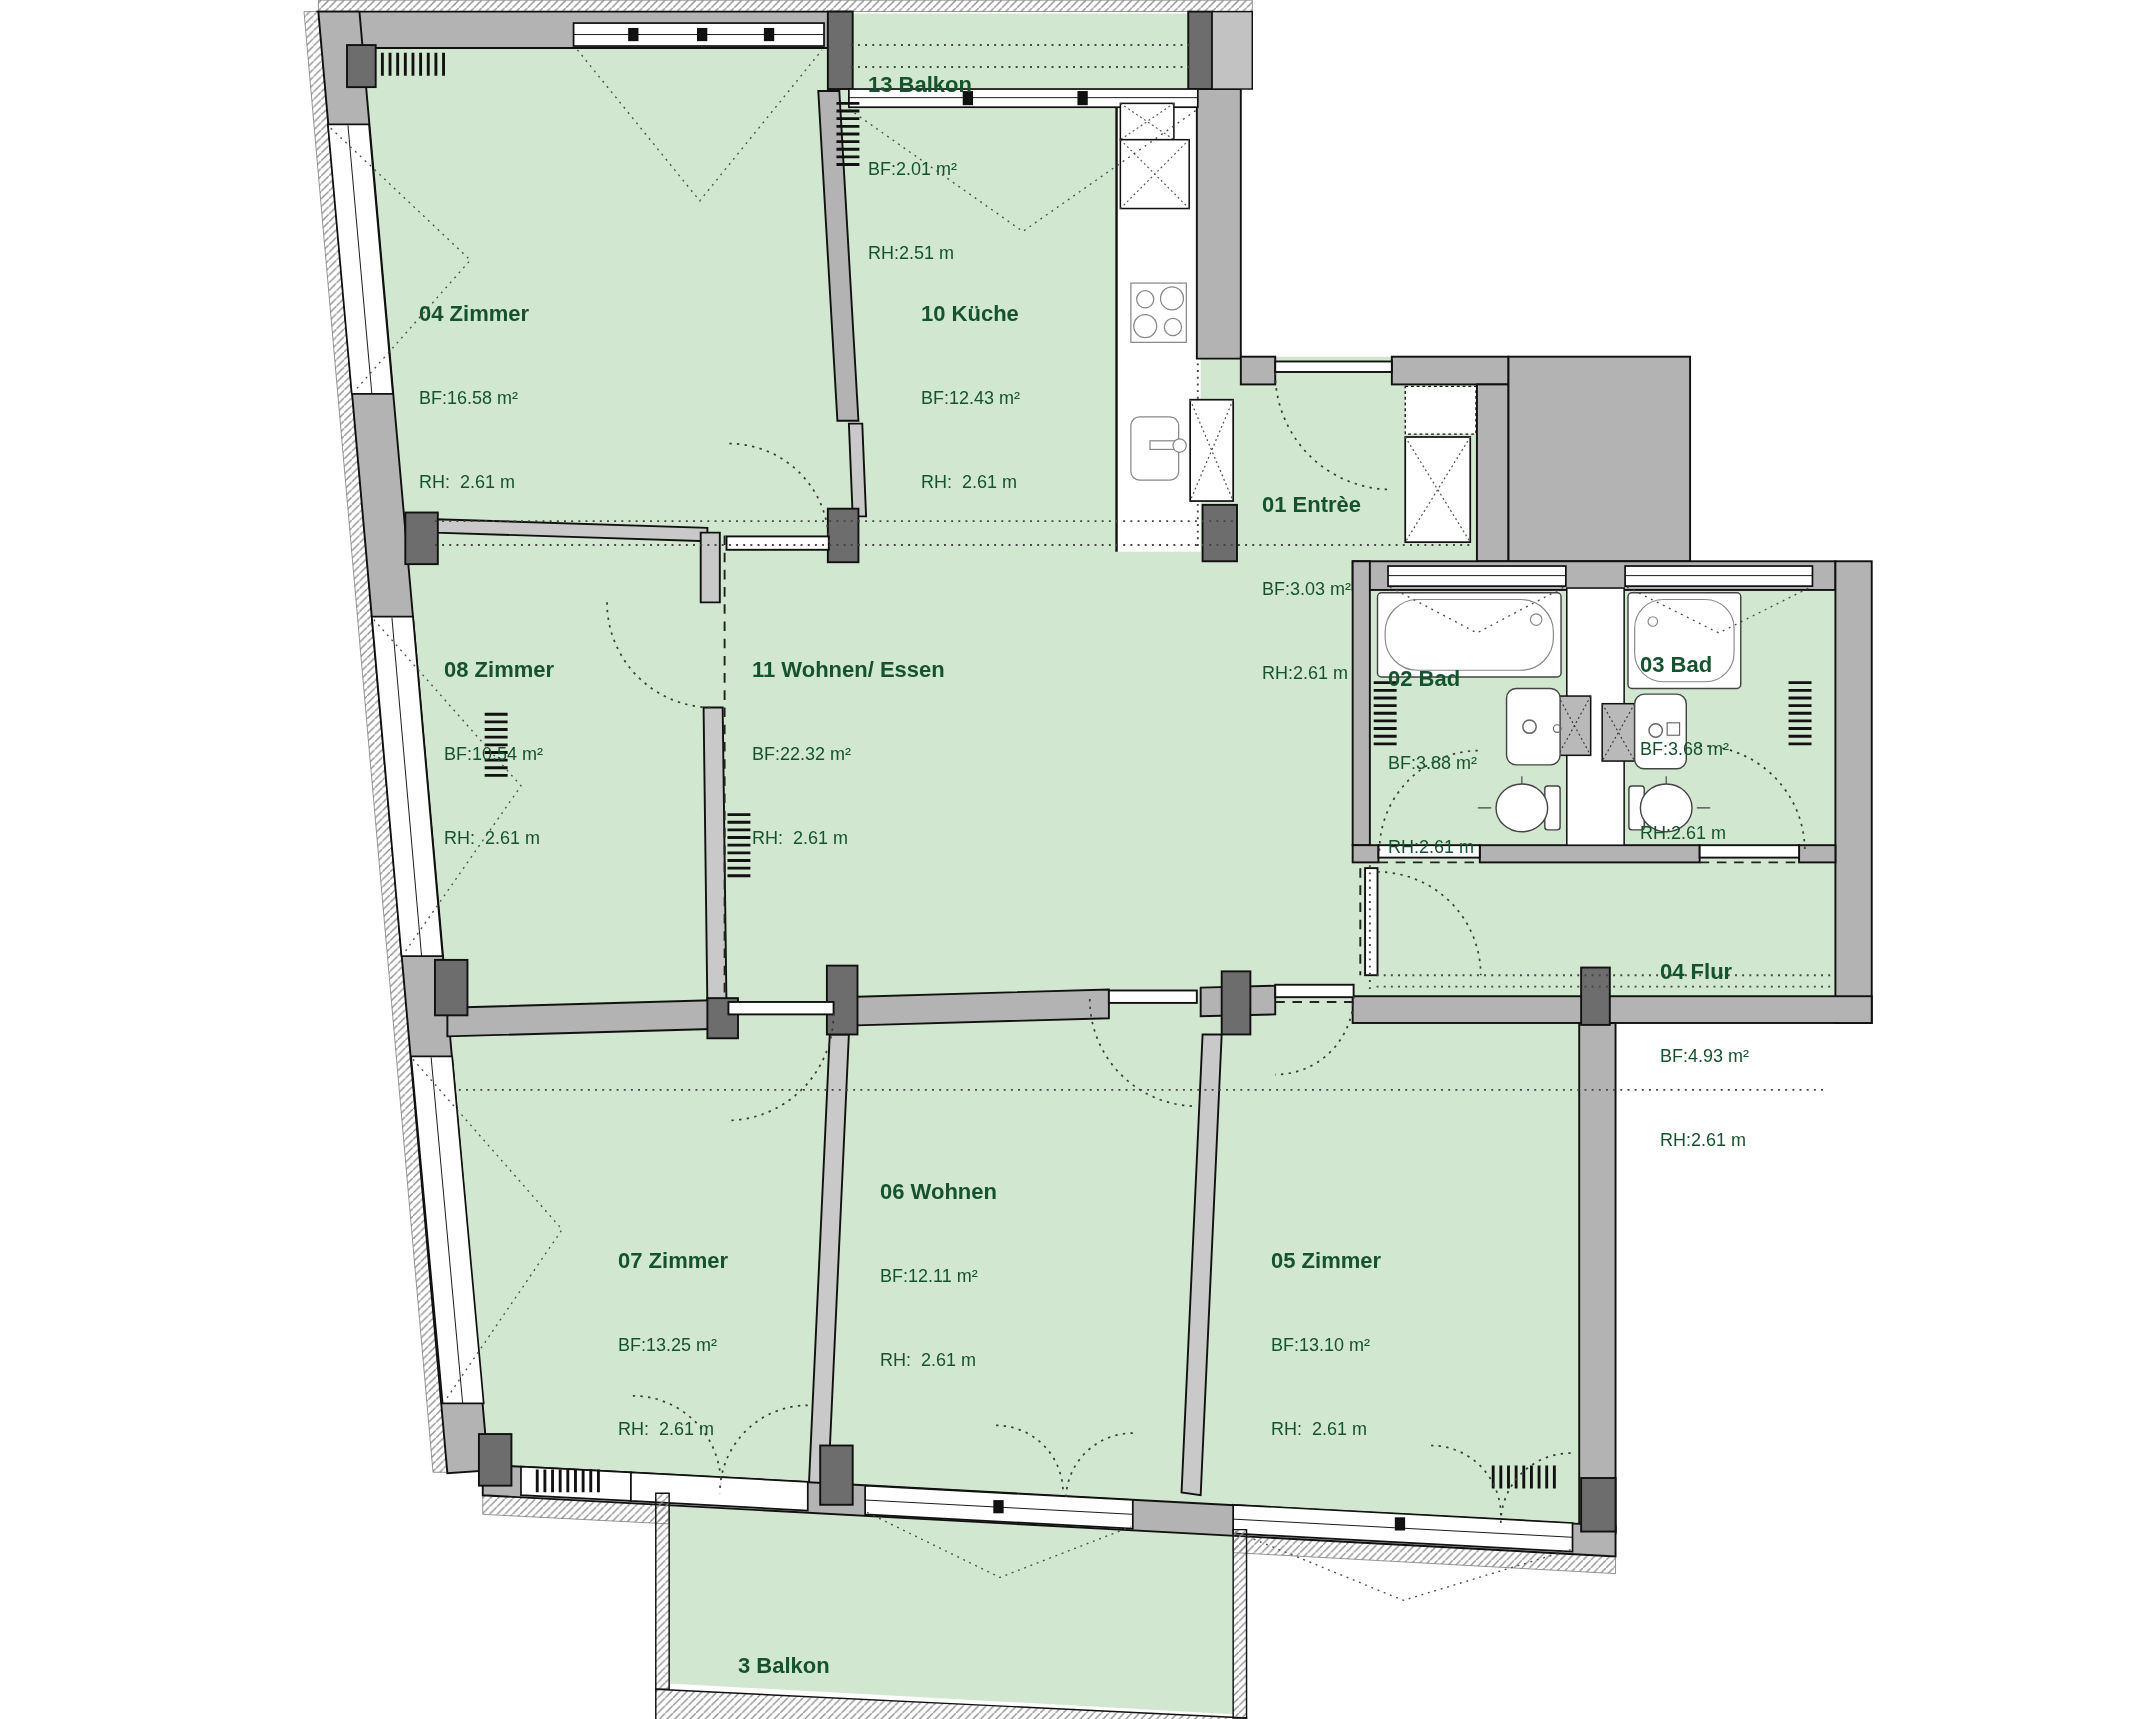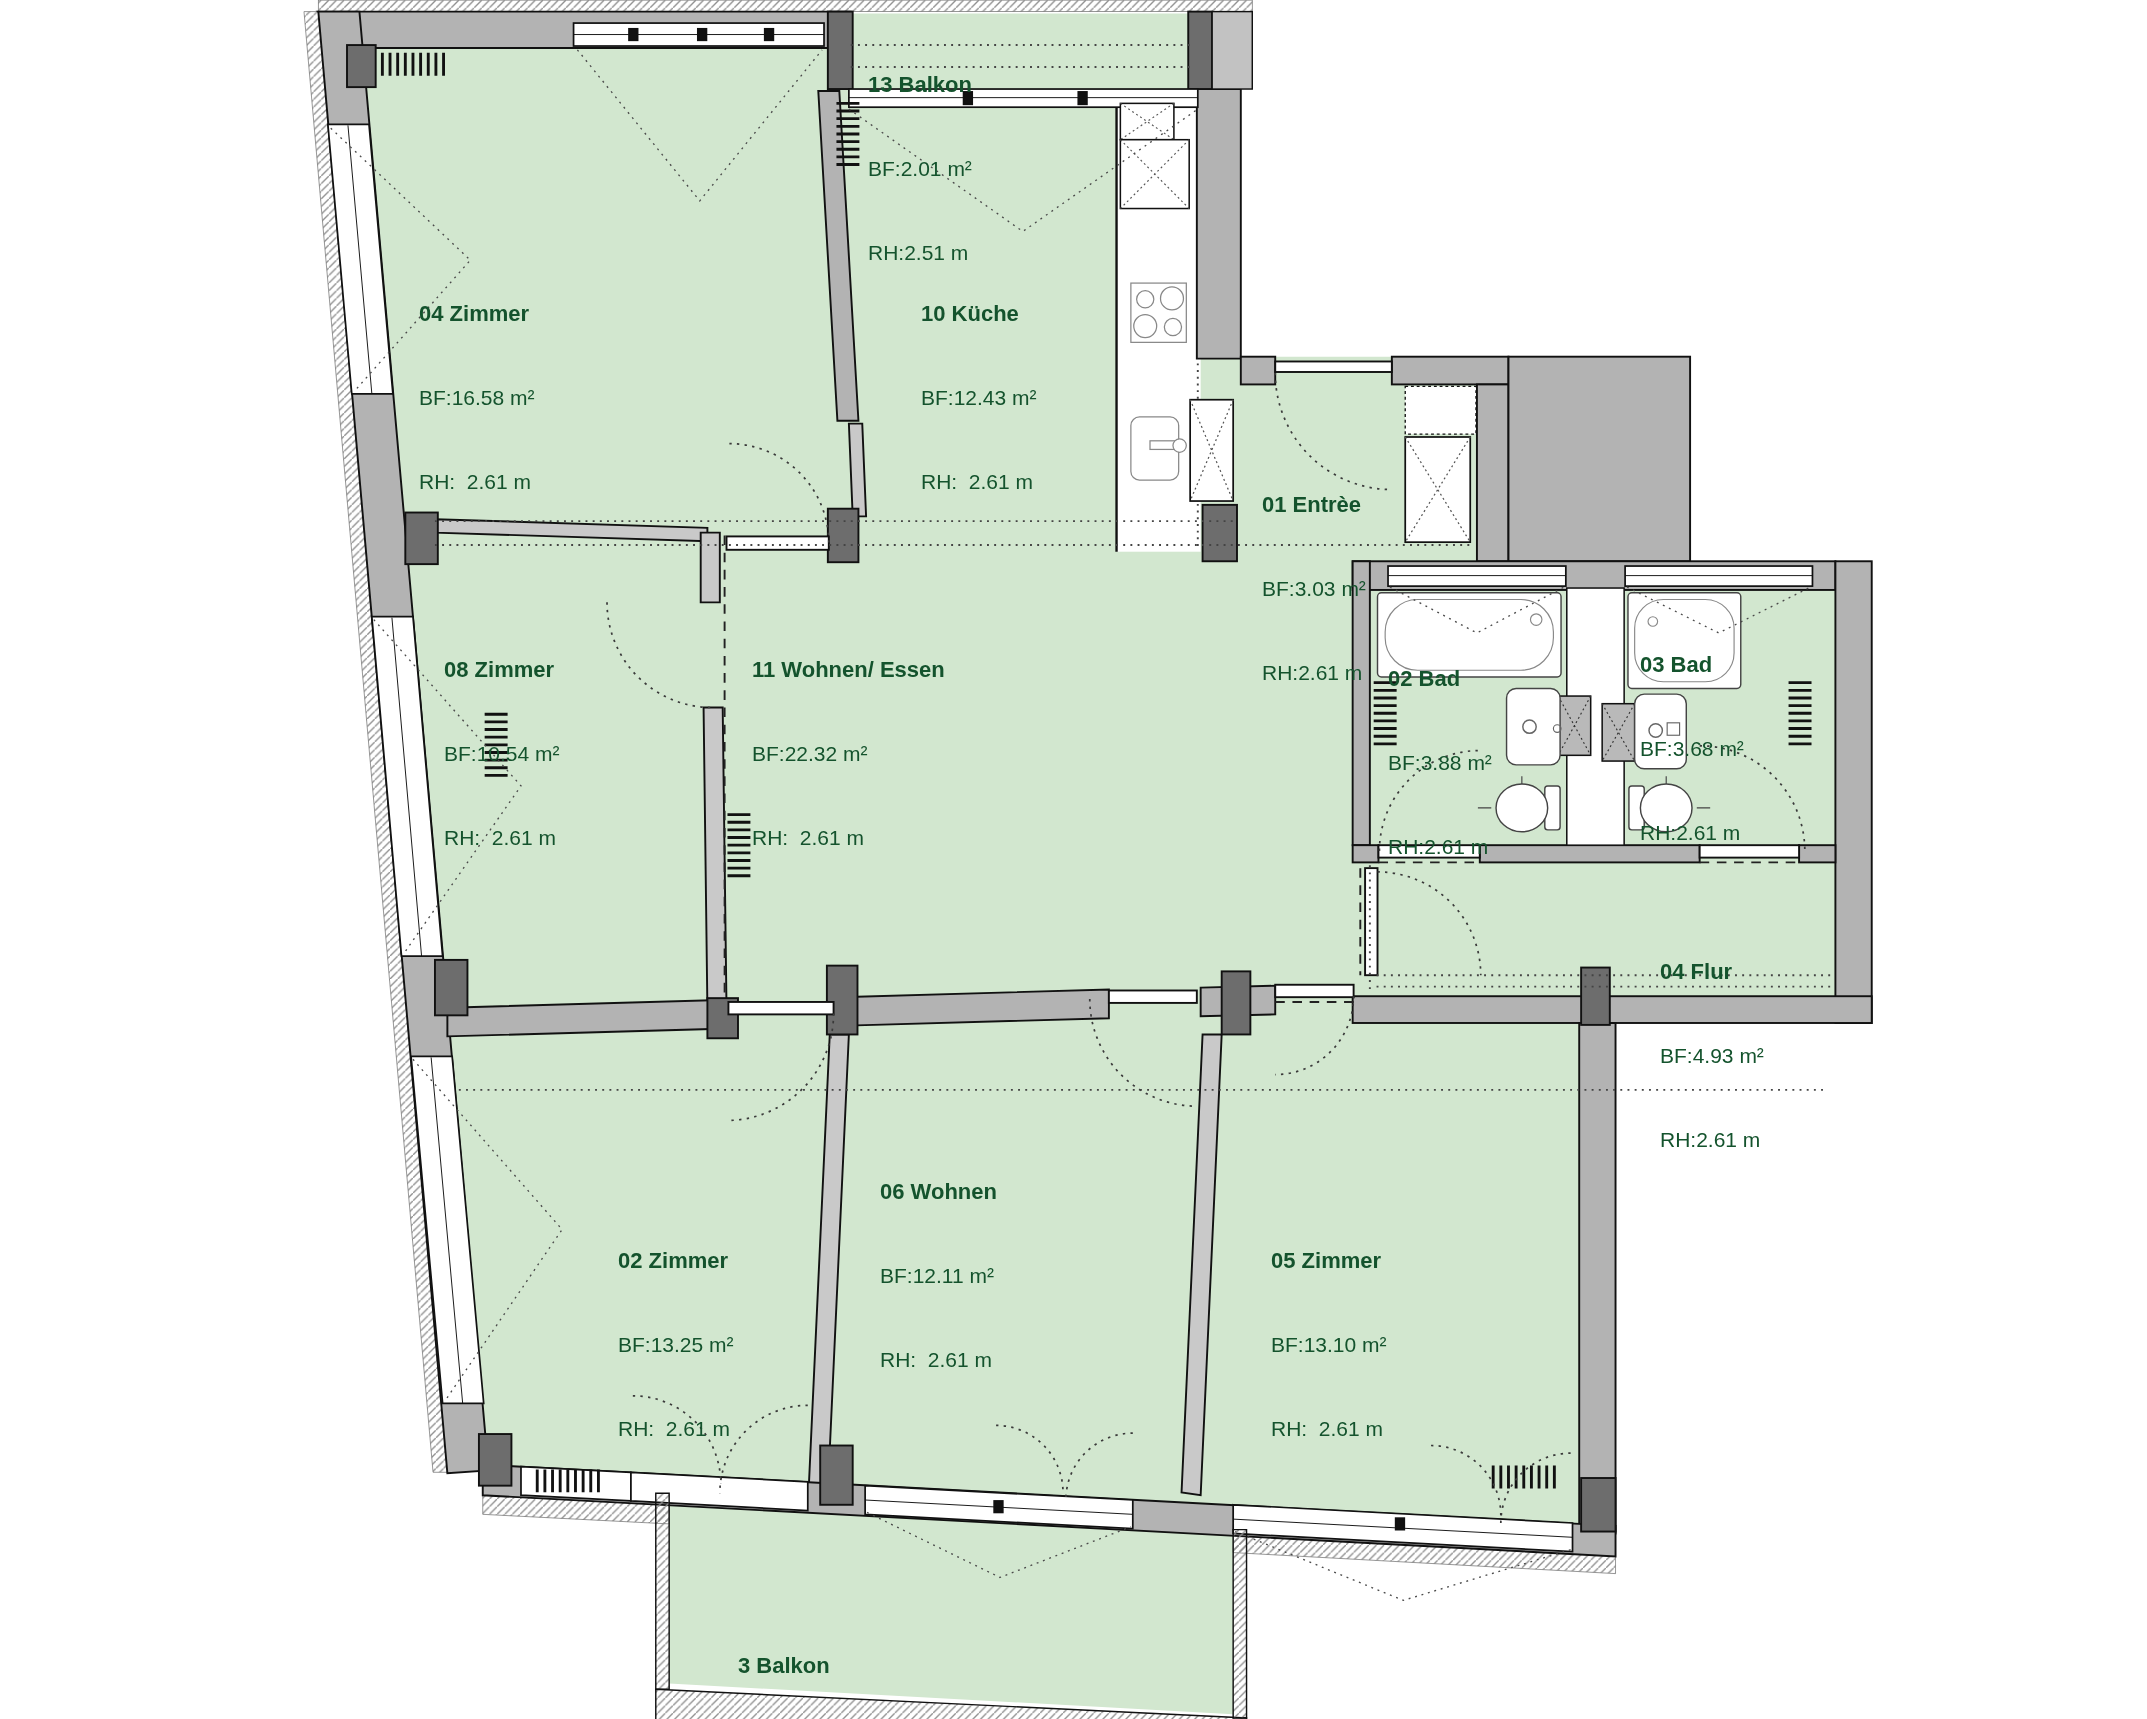--- a/index.html
+++ b/index.html
@@ -1,21 +1,21 @@
 <!DOCTYPE html>
 <html><head>
 <meta charset="utf-8">
 <style>
   html,body{margin:0;padding:0;background:#fff;}
   .plan{position:relative;width:2148px;height:1720px;background:#ffffff;overflow:hidden;
         font-family:"Liberation Sans",sans-serif;}
   .plan svg{position:absolute;left:0;top:0;}
   .room-label{position:absolute;color:#14532d;line-height:28px;white-space:pre;z-index:5;}
   .rl-name{font-weight:700;font-size:22px;}
-  .rl-line{font-size:21px;}
+  .rl-line{font-size:18px;}
 </style>
 </head>
 <body>
 
 <div class="plan">
 
 <svg width="2148" height="1720" viewBox="0 0 2247 1799">
   <defs>
     <pattern id="hatch" width="8" height="8" patternUnits="userSpaceOnUse">
       <path d="M0,8 L8,0" stroke="#8f8f8f" stroke-width="1.4" fill="none"></path>
@@ -291,21 +291,21 @@
     <div class="rl-name">05 Zimmer</div>
     <div class="rl-line">BF:13.10 m²</div>
     <div class="rl-line">RH:  2.61 m</div>
   </div>
   <div class="room-label" style="left:880px;top:1122px">
     <div class="rl-name">06 Wohnen</div>
     <div class="rl-line">BF:12.11 m²</div>
     <div class="rl-line">RH:  2.61 m</div>
   </div>
   <div class="room-label" style="left:618px;top:1191px">
-    <div class="rl-name">02 Zimmer</div>
+    <div class="rl-name">07 Zimmer</div>
     <div class="rl-line">BF:13.25 m²</div>
     <div class="rl-line">RH:  2.61 m</div>
   </div>
   <div class="room-label" style="left:444px;top:600px">
     <div class="rl-name">08 Zimmer</div>
     <div class="rl-line">BF:10.54 m²</div>
     <div class="rl-line">RH:  2.61 m</div>
   </div>
   <div class="room-label" style="left:419px;top:244px">
     <div class="rl-name">04 Zimmer</div>

